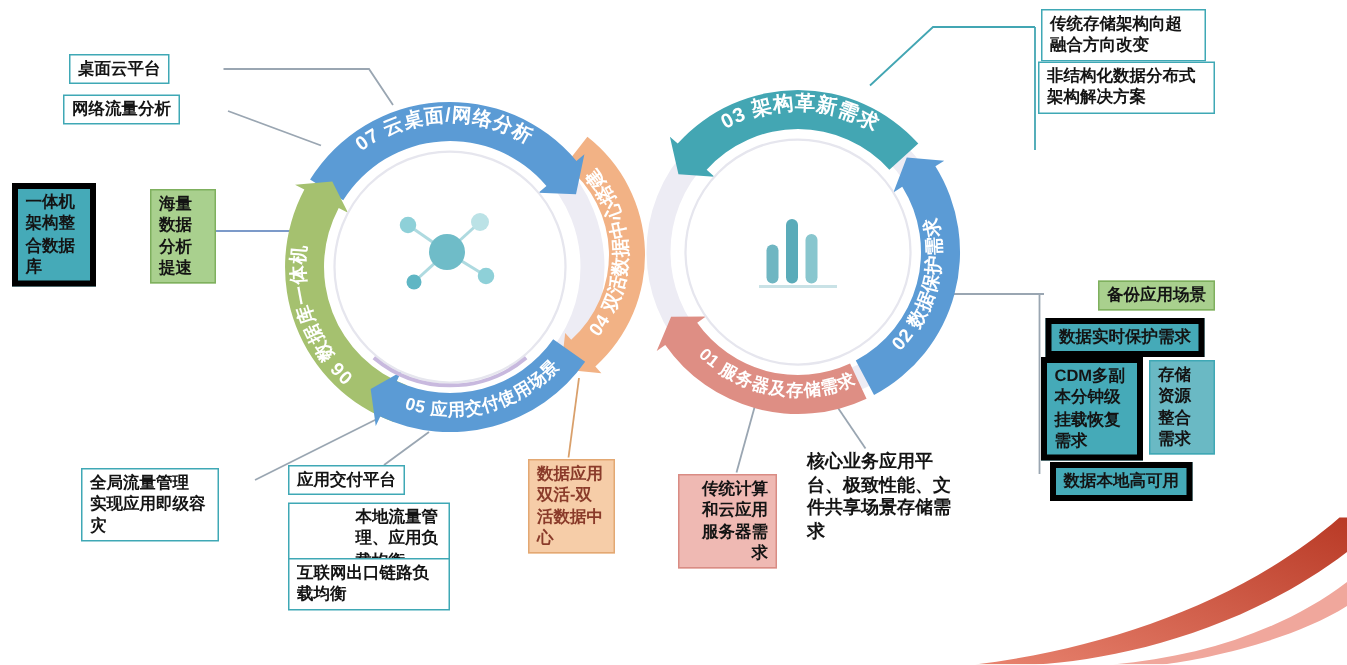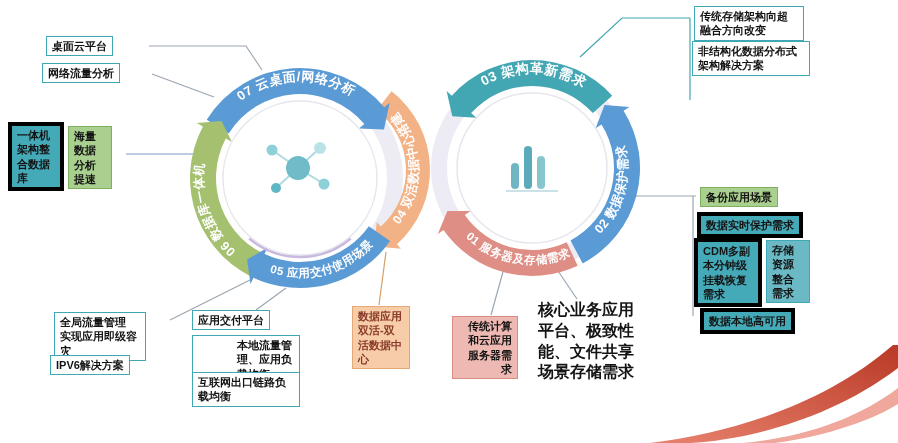--- a/index.html
+++ b/index.html
@@ -5,24 +5,24 @@
   html,body{margin:0;padding:0;background:#fff;}
   .stage{position:relative;width:898px;height:443px;background:#fff;overflow:hidden;
          font-family:"Liberation Sans",sans-serif;}
   svg.diagram{position:absolute;left:0;top:0;}
   .seg-label{fill:#ffffff;font-weight:bold;letter-spacing:.5px;}
   .box{position:absolute;box-sizing:border-box;font-weight:bold;font-size:11px;
        line-height:1.3;color:#141414;padding:2px 5px;}
   .b-white{background:#fff;border:1px solid #3FA8B5;}
   .b-teal{background:#45AAB8;border:4px solid #000000;}
   .b-teal-light{background:#6AB9C4;border:1px solid #3FA8B5;}
-  .b-green{background:#A9D08E;border:1px solid #7FB05E;}
+  .b-green{background:#A9D08E;border:1px solid #7FB05E;margin-left:32px;}
   .b-orange{background:#F6CDA8;border:1px solid #E3A873;color:#8A3B2A;}
   .b-pink{background:#EFB9B3;border:1px solid #D98C84;}
-  .b-plain{background:transparent;font-size:16px;padding:0;}
+  .b-plain{background:transparent;font-size:12px;padding:0;}
 </style>
 </head>
 <body>
 
 <div class="stage">
 
   <svg class="diagram" width="898" height="443" viewBox="0 0 898 443" xmlns="http://www.w3.org/2000/svg" xmlns:xlink="http://www.w3.org/1999/xlink">
     <defs>
       <path id="tp07" d="M 225.7,115.6 A 97,97 0 0 1 368.6,109.4"></path>
       <path id="tp06" d="M 251.5,262.0 A 97,97 0 0 1 208.8,144.8"></path>
@@ -125,21 +125,20 @@
     </g>
   </svg>
 
   <div class="box b-white" style="left:46px;top:36px;">桌面云平台</div>
   <div class="box b-white" style="left:42px;top:63px;">网络流量分析</div>
 
   <div class="box b-teal" style="left:8px;top:122px;width:56px;">一体机架构整合数据库</div>
   <div class="box b-green" style="left:68px;top:126px;width:44px;">海量数据分析提速</div>
 
   <div class="box b-white" style="left:54px;top:312px;width:92px;">全局流量管理 实现应用即级容灾</div>
-  <div class="box b-white" style="left:50px;top:355px;">IPV6解决方案</div>
   <div class="box b-white" style="left:192px;top:310px;">应用交付平台</div>
   <div class="box b-white" style="left:192px;top:335px;width:108px;padding-left:44px;">本地流量管理、应用负载均衡</div>
   <div class="box b-orange" style="left:352px;top:306px;width:58px;">数据应用双活-双活数据中心</div>
 
   <div class="box b-white" style="left:192px;top:372px;width:108px;">互联网出口链路负载均衡</div>
   <div class="box b-pink" style="left:452px;top:316px;width:66px;text-align:right;">传统计算和云应用服务器需求</div>
   <div class="box b-plain" style="left:538px;top:300px;width:100px;">核心业务应用平台、极致性能、文件共享场景存储需求</div>
 
   <div class="box b-white" style="left:694px;top:6px;width:110px;">传统存储架构向超融合方向改变</div>
   <div class="box b-white" style="left:692px;top:41px;width:118px;">非结构化数据分布式架构解决方案</div>

